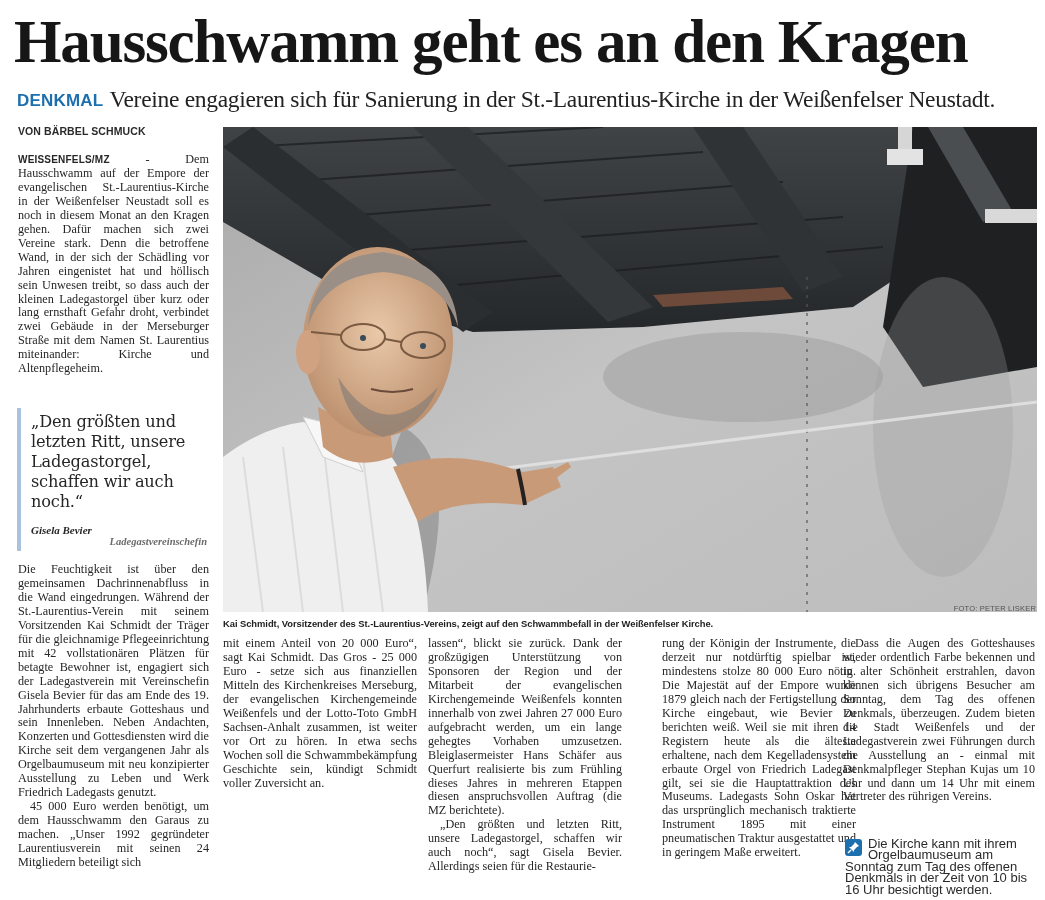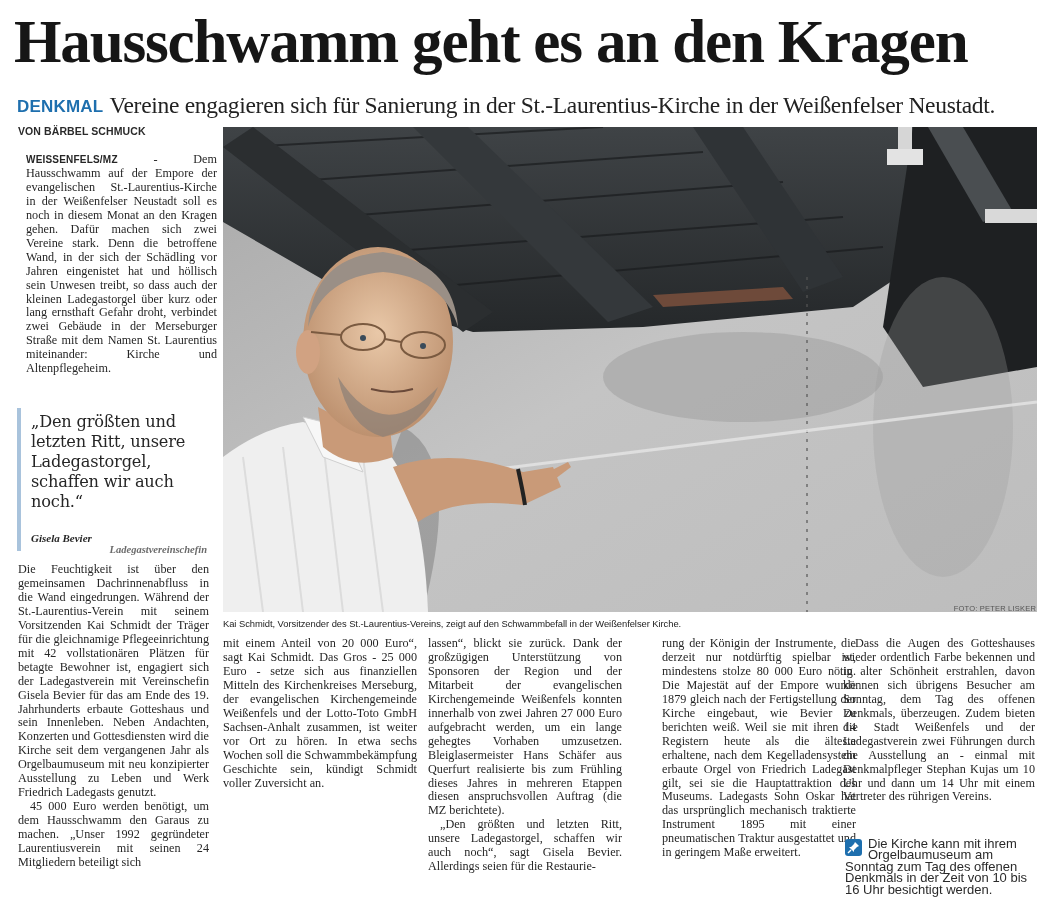--- a/index.html
+++ b/index.html
@@ -8,21 +8,21 @@
 
   .headline {
     position: absolute; left: 14px; top: 6px; width: 1025px;
     font-family: "Liberation Serif", serif; font-weight: bold;
     font-size: 62px; line-height: 70px; letter-spacing: -1.2px;
     color: #161616; white-space: nowrap;
     transform: scaleX(0.985); transform-origin: left top;
   }
   .subline {
     position: absolute; left: 17px; top: 84px; width: 1025px; white-space: nowrap;
-    font-family: "Liberation Serif", serif; font-size: 23.5px; line-height: 42px; color: #222;
+    font-family: "Liberation Serif", serif; font-size: 23.5px; line-height: 30px; color: #222;
     letter-spacing: -0.3px;
   }
   .subline .kicker {
     font-family: "Liberation Sans", sans-serif; font-weight: bold; font-size: 17px;
     color: #1e6fae; letter-spacing: 0.2px; margin-right: 6px; vertical-align: 1px;
   }
   .byline {
     position: absolute; left: 18px; top: 125px;
     font-family: "Liberation Sans", sans-serif; font-weight: bold; font-size: 10.5px;
     color: #2a2a2a; letter-spacing: 0.1px;
@@ -40,36 +40,36 @@
   .quote {
     position: absolute; left: 17px; top: 408px; width: 190px; height: 143px;
     border-left: 4px solid #a9c3dc; padding-left: 10px; padding-top: 4px;
   }
   .quote .qtext {
     font-family: "DejaVu Serif", serif; font-size: 16.2px; line-height: 20px; color: #262626;
     letter-spacing: -0.2px;
   }
   .quote .qname {
     font-family: "Liberation Serif", serif; font-weight: bold; font-style: italic;
-    font-size: 11px; margin-top: 20px; color: #262626;
+    font-size: 11px; margin-top: 12px; color: #262626;
   }
   .quote .qrole {
     font-family: "Liberation Serif", serif; font-style: italic; font-weight: bold;
     font-size: 10.5px; color: #6b6b6b; text-align: right;
   }
 
   .photo {
     position: absolute; left: 223px; top: 127px; width: 814px; height: 485px; overflow: hidden;
     background: #bcbcbc;
   }
   .photo svg { display: block; }
 
   .caption {
     position: absolute; left: 223px; top: 618px; width: 814px;
-    font-family: "Liberation Sans", sans-serif; font-weight: normal; font-size: 9.4px;
+    font-family: "Liberation Sans", sans-serif; font-weight: bold; font-size: 9.4px;
     color: #222; letter-spacing: -0.05px;
   }
   .credit {
     position: absolute; right: 9px; top: 604px;
     font-family: "Liberation Sans", sans-serif; font-size: 7.5px; color: #555; letter-spacing: 0.2px;
   }
 
   .infobox {
     position: absolute; left: 845px; top: 838px; width: 190px;
     font-family: "Liberation Sans", sans-serif; font-size: 13px; line-height: 11.4px; color: #2a2a2a;
@@ -84,21 +84,21 @@
 <body>
 
 <h1 class="headline">Hausschwamm geht es an den Kragen</h1>
 
 <div class="subline">
   <span class="kicker">DENKMAL</span><span>Vereine engagieren sich für Sanierung in der St.-Laurentius-Kirche in der Weißenfelser Neustadt.</span>
 </div>
 
 <div class="byline">VON BÄRBEL SCHMUCK</div>
 
-<div class="col" style="left:18px; top:153px; width:191px;margin-left:8px;">
+<div class="col" style="left:18px; top:153px; width:191px;">
   <p><span class="dateline">WEISSENFELS/MZ</span><span> - Dem Hausschwamm auf der Empore der evangelischen St.-Laurentius-Kirche in der Weißenfelser Neustadt soll es noch in diesem Monat an den Kragen gehen. Dafür machen sich zwei Vereine stark. Denn die betroffene Wand, in der sich der Schädling vor Jahren eingenistet hat und höllisch sein Unwesen treibt, so dass auch der kleinen Ladegastorgel über kurz oder lang ernsthaft Gefahr droht, verbindet zwei Gebäude in der Merseburger Straße mit dem Namen St. Laurentius miteinander: Kirche und Altenpflegeheim.</span></p>
 </div>
 
 <div class="quote">
   <div class="qtext">„Den größten und letzten Ritt, unsere Ladegastorgel, schaffen wir auch noch.“</div>
   <div class="qname">Gisela Bevier</div>
   <div class="qrole">Ladegastvereinschefin</div>
 </div>
 
 <div class="col" style="left:18px; top:563px; width:191px;">

